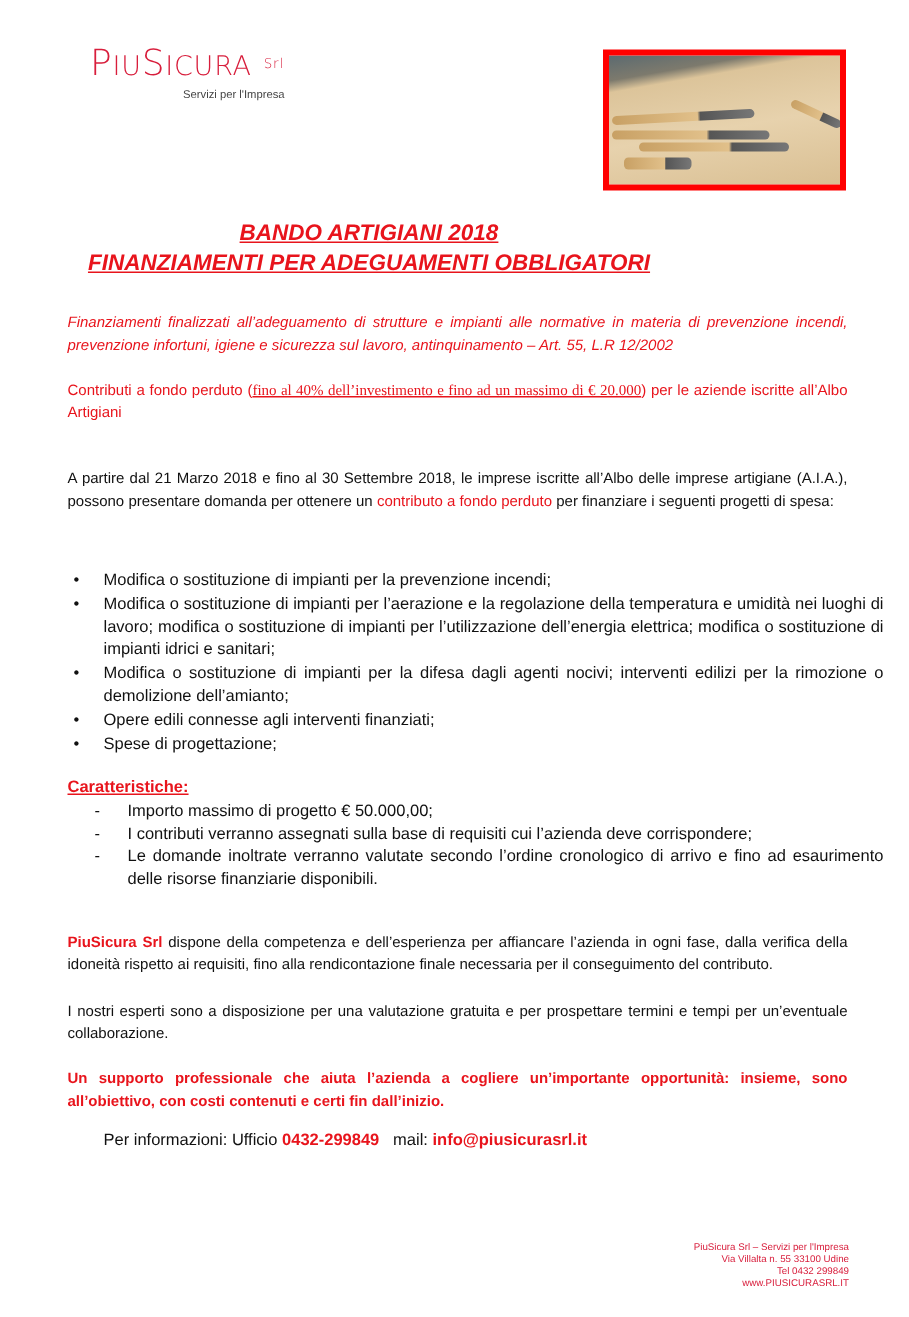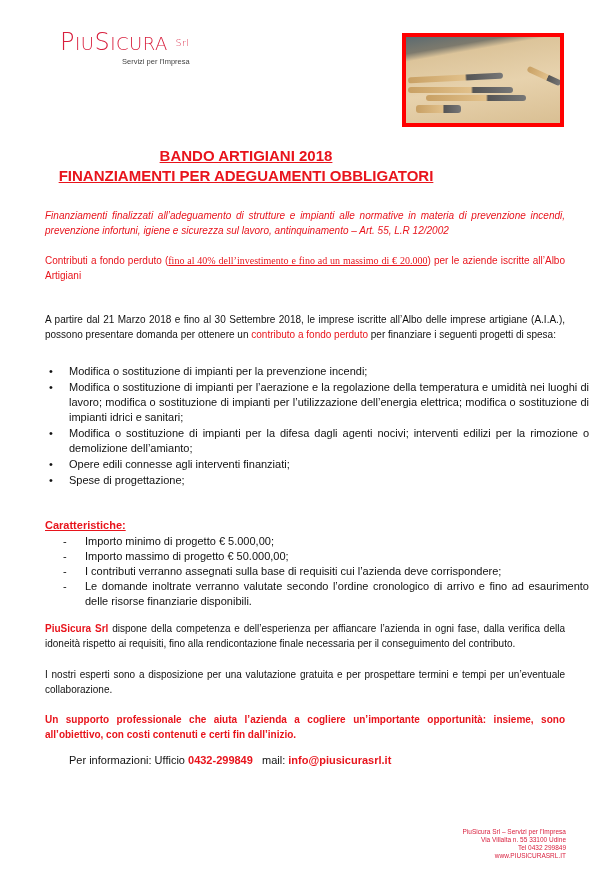--- a/index.html
+++ b/index.html
@@ -11,29 +11,29 @@
                font-family: "DejaVu Sans", sans-serif; line-height: 24px; }
   .logo-main .small { font-size: 18px; }
   .logo-srl { font-size: 9px; color: #d81e3c; margin-left: 8px; vertical-align: middle; }
   .logo-sub { font-size: 7.5px; color: #444; margin-left: 29px; margin-top: 1px; padding-left: 33px; }
   .photo { position: absolute; left: 402px; top: 33px; width: 162px; height: 94px;
            border: 4px solid #ff0000; box-sizing: border-box; overflow: hidden;
            background: linear-gradient(170deg, #5b6a70 0%, #7d7a6d 15%, #dcc49a 22%, #e7d2ad 55%, #d9bf93 100%); }
   .photo .tool { position: absolute; height: 6px; border-radius: 3px;
                  background: linear-gradient(90deg, #c8a064, #e1c08a 60%, #555 62%, #777 100%); }
   .title { position: absolute; left: 0; width: 492px; top: 146px; text-align: center;
-           font-size: 15px; font-weight: bold; text-decoration: underline;
+           font-size: 15px; font-weight: bold; font-style: italic; text-decoration: underline;
            color: #e8141c; line-height: 20px; }
   .p { position: absolute; left: 45px; width: 520px; font-size: 10px; line-height: 15px;
        text-align: justify; }
   .intro-italic { top: 208px; font-style: italic; color: #e8141c; }
   .intro-contrib { top: 253px; color: #e8141c; }
   .intro-contrib u { text-decoration: underline; font-family: Liberation Serif, serif; }
   .para1 { top: 312px; }
-  ul.bullets { position: absolute; left: 45px; top: 364px; width: 520px; margin: 0;
+  ul.bullets { position: absolute; left: 45px; top: 380px; width: 520px; margin: 0;
                padding: 0 0 0 24px; list-style: none; font-size: 11px; line-height: 15px; }
   ul.bullets li { position: relative; text-align: justify; margin-bottom: 1px; }
   ul.bullets li::before { content: "•"; position: absolute; left: -20px; }
   .char-title { position: absolute; left: 45px; top: 519px; font-size: 11px; font-weight: bold;
                 color: #e8141c; text-decoration: underline; }
   ul.dashes { position: absolute; left: 61px; top: 534px; width: 504px; margin: 0;
               padding: 0 0 0 24px; list-style: none; font-size: 11px; line-height: 15px; }
   ul.dashes li { position: relative; text-align: justify; }
   ul.dashes li::before { content: "-"; position: absolute; left: -22px; }
   .para2 { top: 621px; }
@@ -80,21 +80,20 @@
 <ul class="bullets">
   <li>Modifica o sostituzione di impianti per la prevenzione incendi;</li>
   <li>Modifica o sostituzione di impianti per l’aerazione e la regolazione della temperatura e umidità nei luoghi di lavoro; modifica o sostituzione di impianti per l’utilizzazione dell’energia elettrica; modifica o sostituzione di impianti idrici e sanitari;</li>
   <li>Modifica o sostituzione di impianti per la difesa dagli agenti nocivi; interventi edilizi per la rimozione o demolizione dell’amianto;</li>
   <li>Opere edili connesse agli interventi finanziati;</li>
   <li>Spese di progettazione;</li>
 </ul>
 
 <div class="char-title">Caratteristiche:</div>
 <ul class="dashes">
-  <li>Importo minimo di progetto € 5.000,00;</li>
   <li>Importo massimo di progetto € 50.000,00;</li>
   <li>I contributi verranno assegnati sulla base di requisiti cui l’azienda deve corrispondere;</li>
   <li>Le domande inoltrate verranno valutate secondo l’ordine cronologico di arrivo e fino ad esaurimento delle risorse finanziarie disponibili.</li>
 </ul>
 
 <div class="p para2">
   <b>PiuSicura Srl</b><span> dispone della competenza e dell’esperienza per affiancare l’azienda in ogni fase, dalla verifica della idoneità rispetto ai requisiti, fino alla rendicontazione finale necessaria per il conseguimento del contributo.</span>
 </div>
 
 <div class="p para3">I nostri esperti sono a disposizione per una valutazione gratuita e per prospettare termini e tempi per un’eventuale collaborazione.</div>

